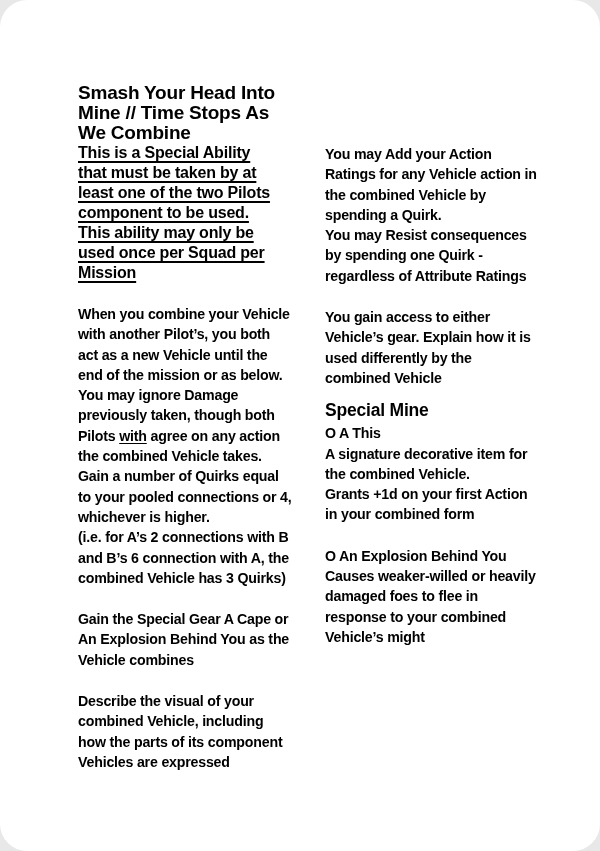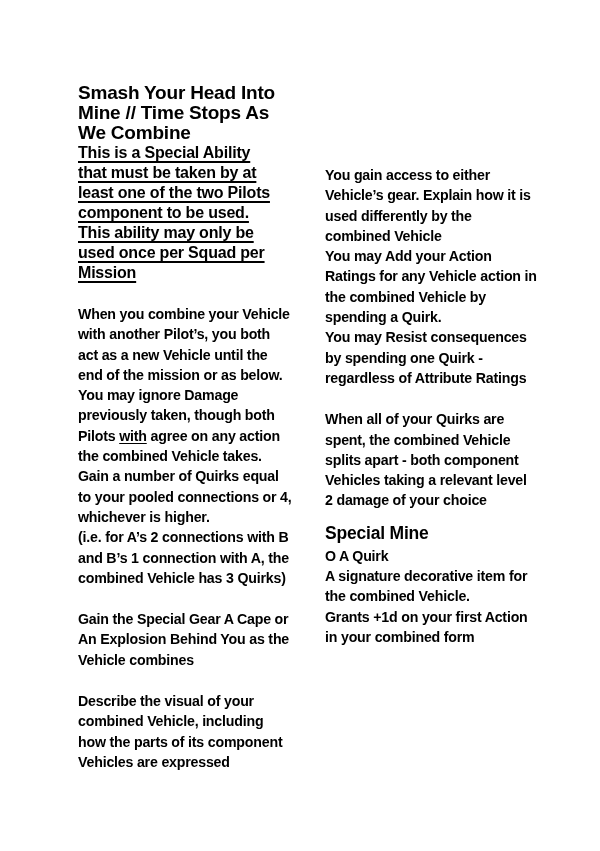--- a/index.html
+++ b/index.html
@@ -6,20 +6,21 @@
   .page {
     position: relative;
     width: 600px;
     height: 851px;
     background: #ffffff;
     font-family: "Liberation Sans", sans-serif;
     font-weight: 700;
     color: #000000;
     overflow: hidden;
     letter-spacing: -0.2px;
+    border-radius: 27px;
   }
   .col-left  { position: absolute; left: 78px;  top: 83px;  width: 246px; }
   .col-right { position: absolute; left: 325px; top: 144px; width: 246px; }
 
   .title {
     font-size: 19px;
     line-height: 20px;
     white-space: pre-line;
   }
   .requirement {
@@ -78,58 +79,60 @@
 act as a new Vehicle until the
 end of the mission or as below.
 You may ignore Damage
 previously taken, though both
 Pilots </span><span class="inline-underline">with</span><span> agree on any action
 the combined Vehicle takes.
 Gain a number of Quirks equal
 to your pooled connections or 4,
 whichever is higher.
 (i.e. for A’s 2 connections with B
-and B’s 1 connection with A, the
+and B’s 6 connection with A, the
 combined Vehicle has 3 Quirks)</span></div>
 
     <div class="body-text">Gain the Special Gear A Cape or
 An Explosion Behind You as the
 Vehicle combines</div>
 
     <div class="body-text">Describe the visual of your
 combined Vehicle, including
 how the parts of its component
 Vehicles are expressed</div>
   </div>
 
   <div class="col-right">
-    <div class="body-text">You gain access to either
-Vehicle’s gear. Explain how it is
-used differently by the
-combined Vehicle</div>
-
     <div class="body-text first">You may Add your Action
 Ratings for any Vehicle action in
 the combined Vehicle by
 spending a Quirk.
 You may Resist consequences
 by spending one Quirk -
 regardless of Attribute Ratings</div>
 
-    <div class="body-text">When all of your Quirks are
-spent, the combined Vehicle
-splits apart - both component
-Vehicles taking a relevant level
-2 damage of your choice</div>
+    <div class="body-text">You gain access to either
+Vehicle’s gear. Explain how it is
+used differently by the
+combined Vehicle</div>
+
 
     <div class="gear-heading">Special Mine</div>
 
     <div class="gear-item first-item">
-      <div class="gear-name">O A Quirk</div>
+      <div class="gear-name">O A This</div>
       <div class="gear-desc">A signature decorative item for
 the combined Vehicle.
 Grants +1d on your first Action
 in your combined form</div>
     </div>
 
+    <div class="gear-item">
+      <div class="gear-name">O An Explosion Behind You</div>
+      <div class="gear-desc">Causes weaker-willed or heavily
+damaged foes to flee in
+response to your combined
+Vehicle’s might</div>
+    </div>
   </div>
 
 </div>
 
 </body></html>

